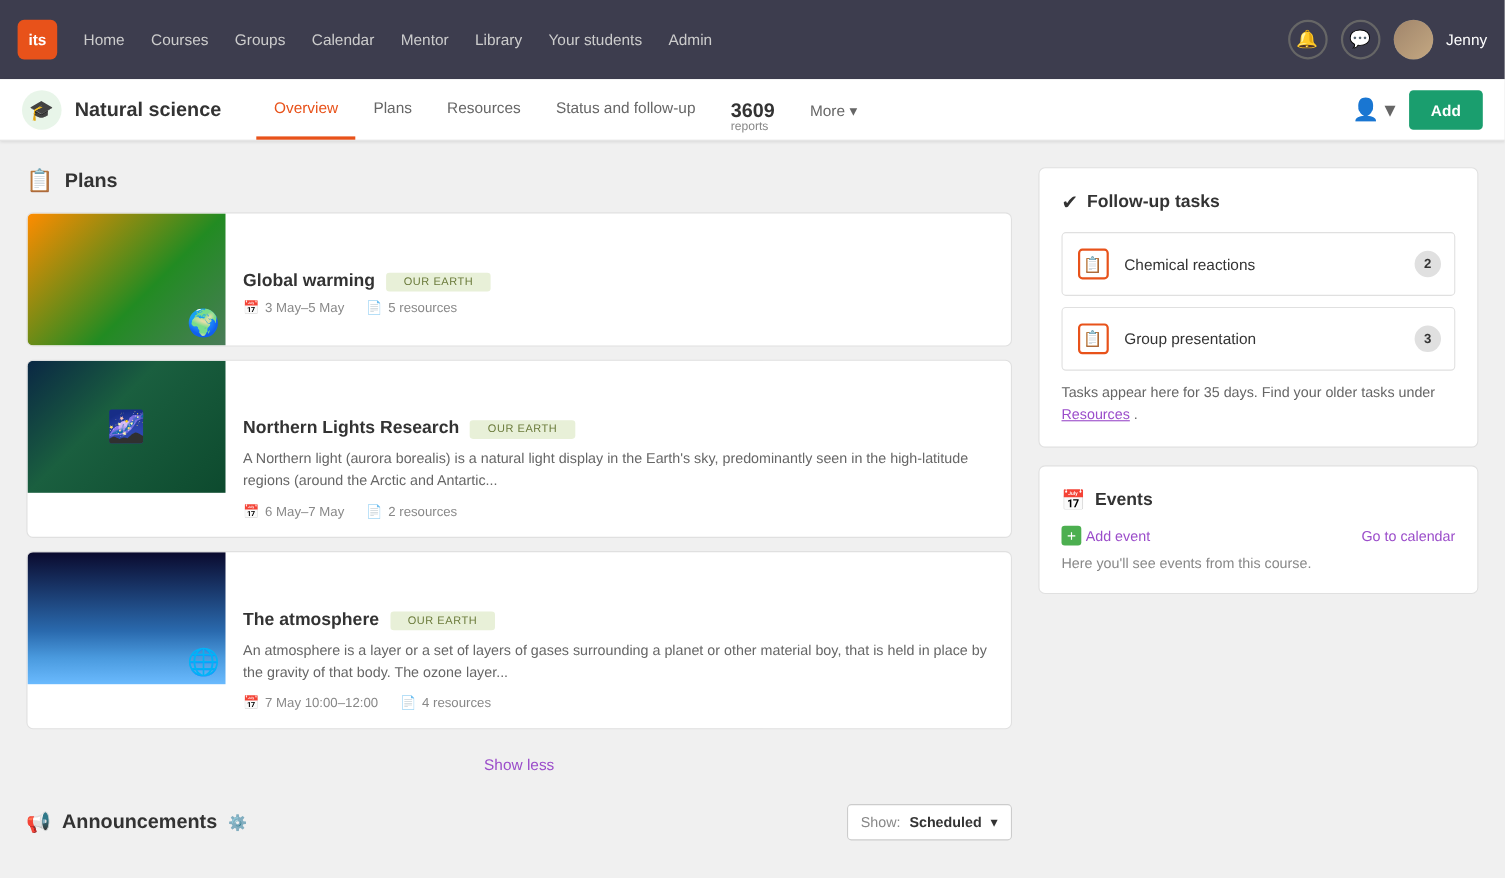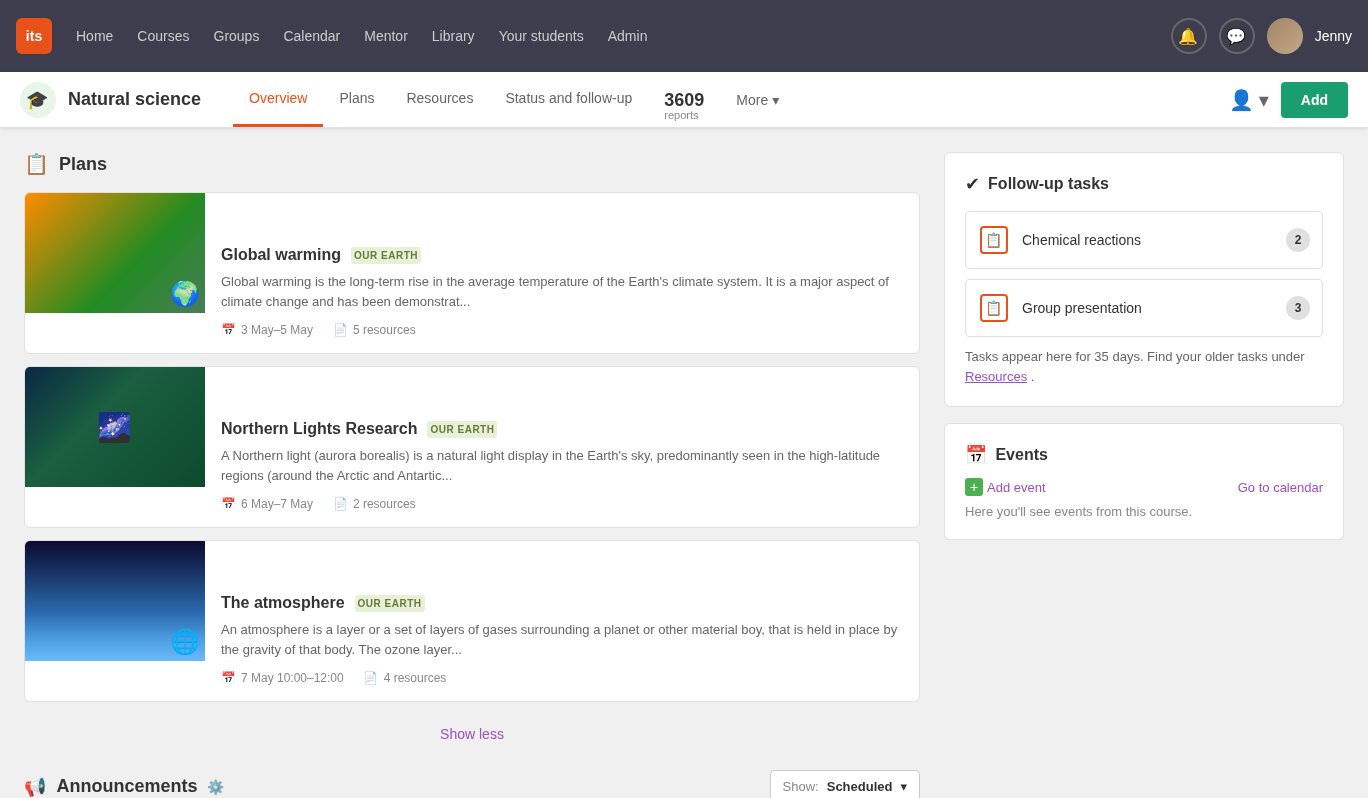--- a/index.html
+++ b/index.html
@@ -113,22 +113,22 @@
     }
     .plan-card-img-placeholder {
       width: 180px; height: 120px;
       flex-shrink: 0;
     }
     .plan-card-body { padding: 16px; flex: 1; }
     .plan-card-title-row { display: flex; align-items: flex-end; gap: 10px; margin-bottom: 8px; }
     .plan-card-title { font-size: 16px; font-weight: 600; color: #333; }
     .tag {
       background: #e8f0d8; color: #6a7a3a;
-      font-size: 10px; font-weight: 700;
-      padding: 3px 3px; border-radius: 3px; letter-spacing: 0.5px; margin-top: 38px;
+      font-size: 10px; font-weight: 400;
+      padding: 3px 16px; border-radius: 3px; letter-spacing: 0.5px; margin-top: 38px;
     }
     .plan-card-desc { font-size: 13px; color: #666; line-height: 1.5; margin-bottom: 12px; }
     .plan-card-meta { display: flex; align-items: center; gap: 20px; font-size: 12px; color: #888; }
     .plan-meta-item { display: flex; align-items: center; gap: 5px; }
 
     .show-less { text-align: center; padding: 12px; color: #9b4dca; font-size: 14px; cursor: pointer; }
     .show-less a { color: #9b4dca; text-decoration: none; }
 
     
     .announcements-section { margin-top: 16px; }
@@ -283,21 +283,20 @@
       <h2 class="section-title">Plans</h2>
     </div>
 
     <div class="plan-card">
       <div class="plan-card-img-placeholder img-global-warming"></div>
       <div class="plan-card-body">
         <div class="plan-card-title-row">
           <span class="plan-card-title">Global warming</span>
           <span class="tag">OUR EARTH</span>
         </div>
-        <p class="plan-card-desc">Global warming is the long-term rise in the average temperature of the Earth's climate system. It is a major aspect of climate change and has been demonstrat...</p>
         <div class="plan-card-meta">
           <div class="plan-meta-item">
             <span>📅</span>
             <span>3 May–5 May</span>
           </div>
           <div class="plan-meta-item">
             <span>📄</span>
             <span>5 resources</span>
           </div>
         </div>

